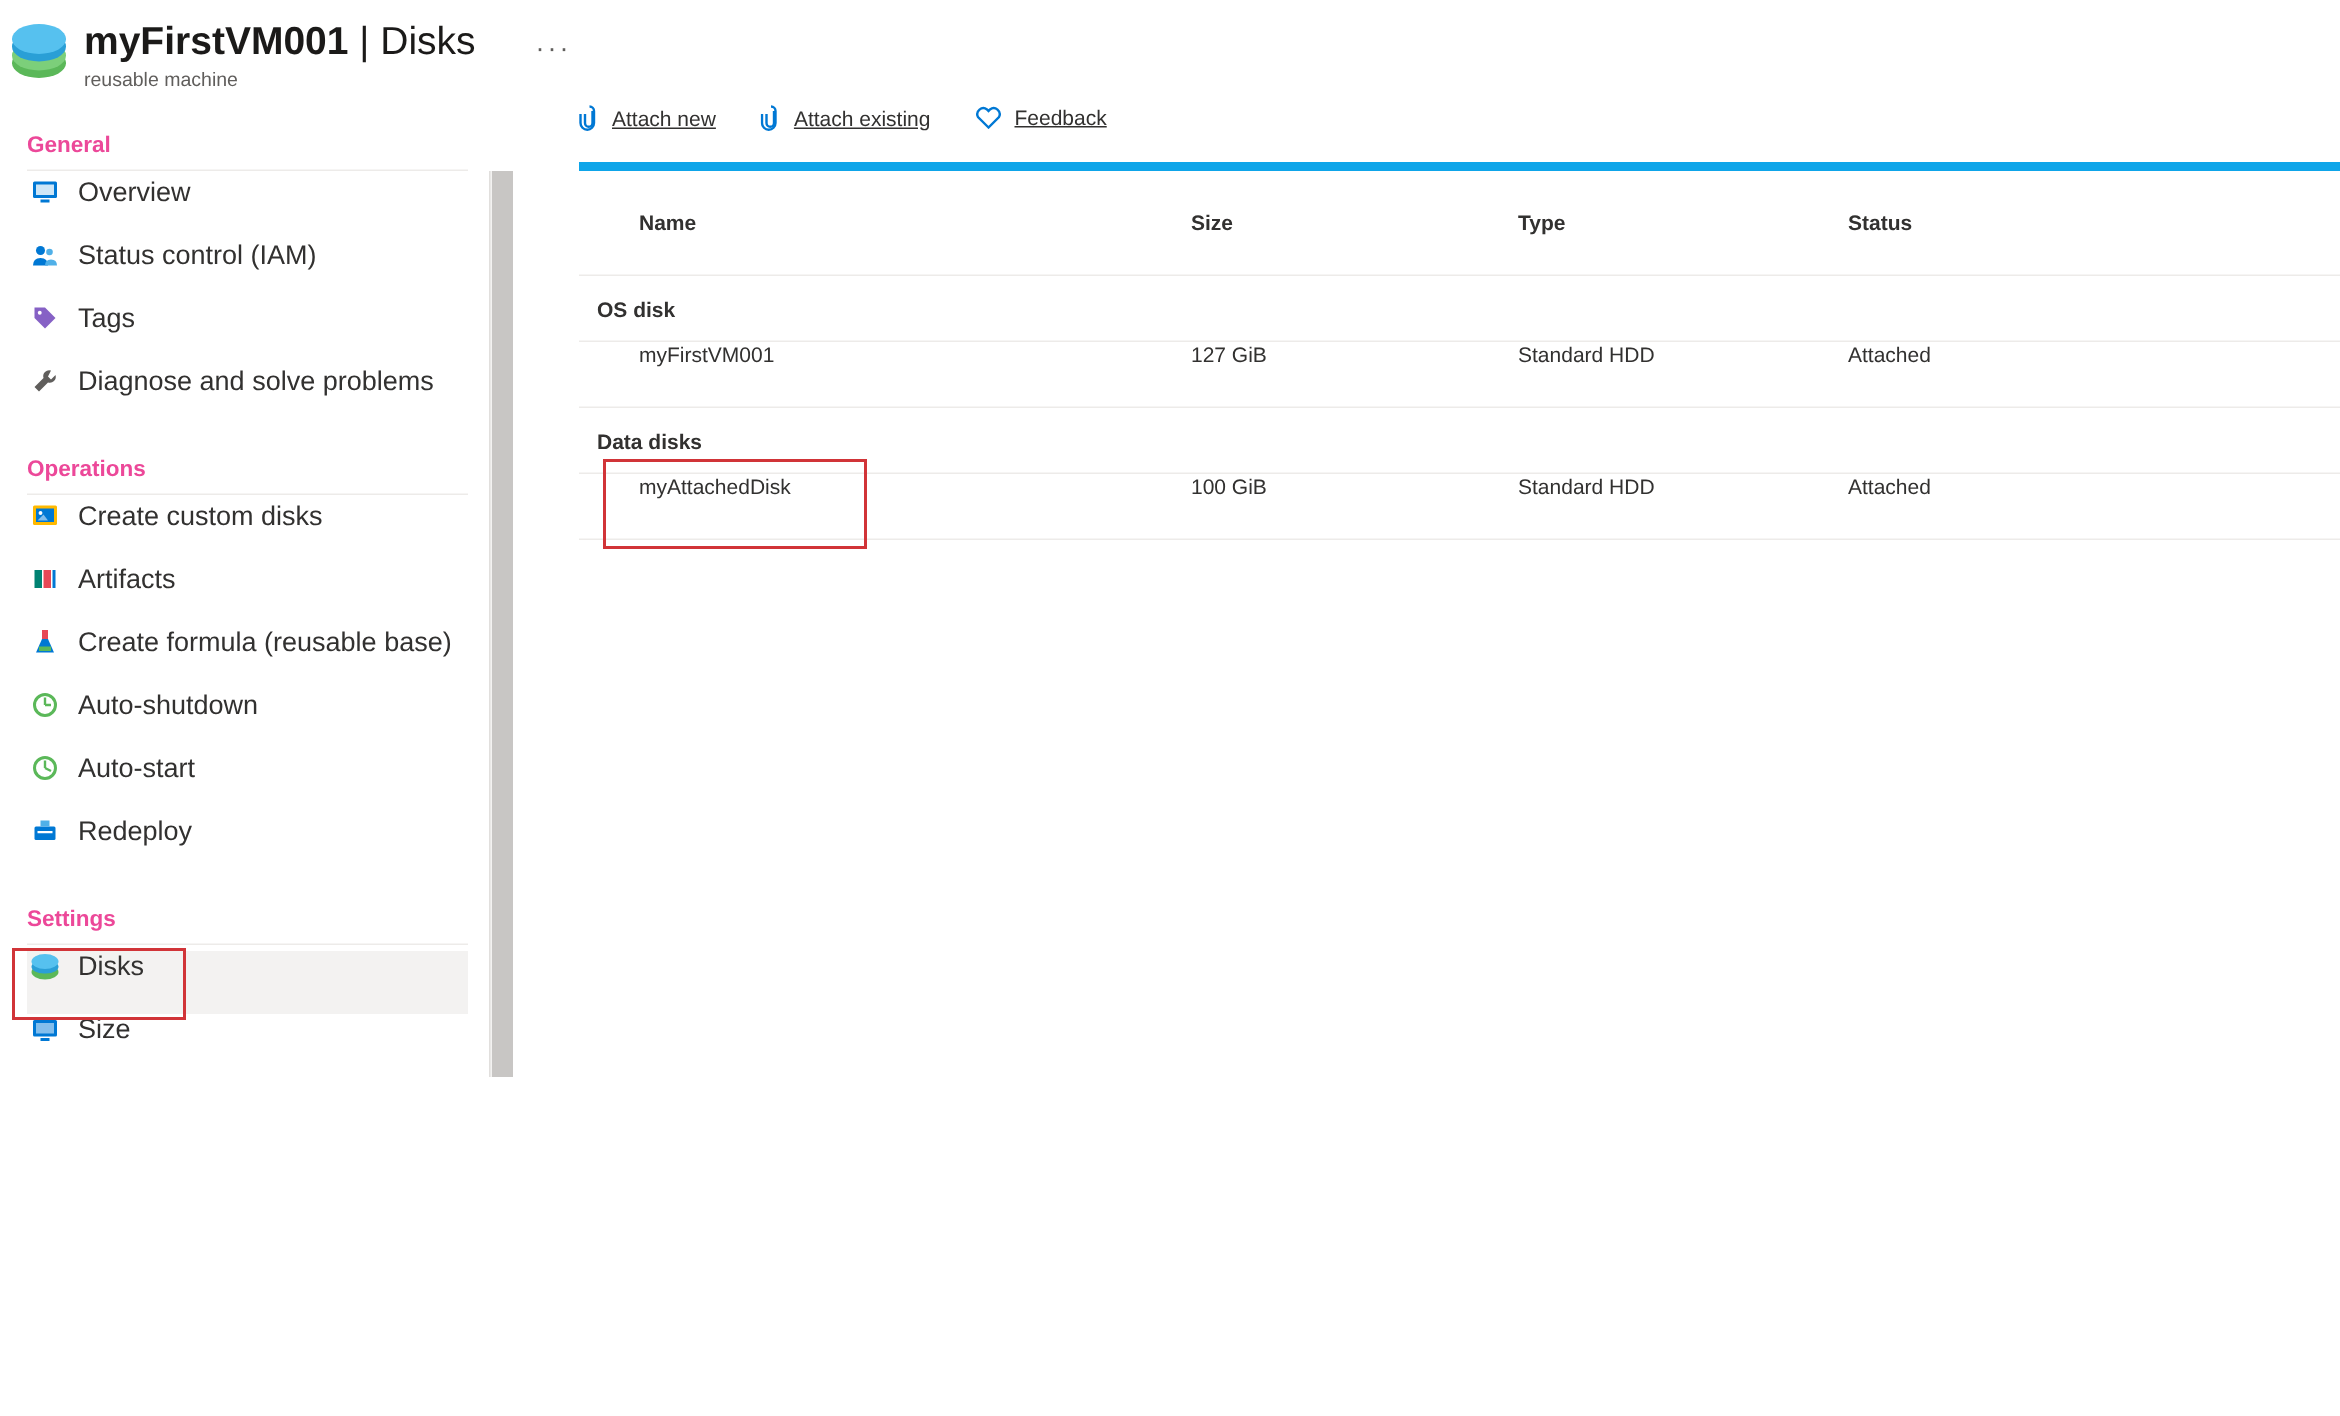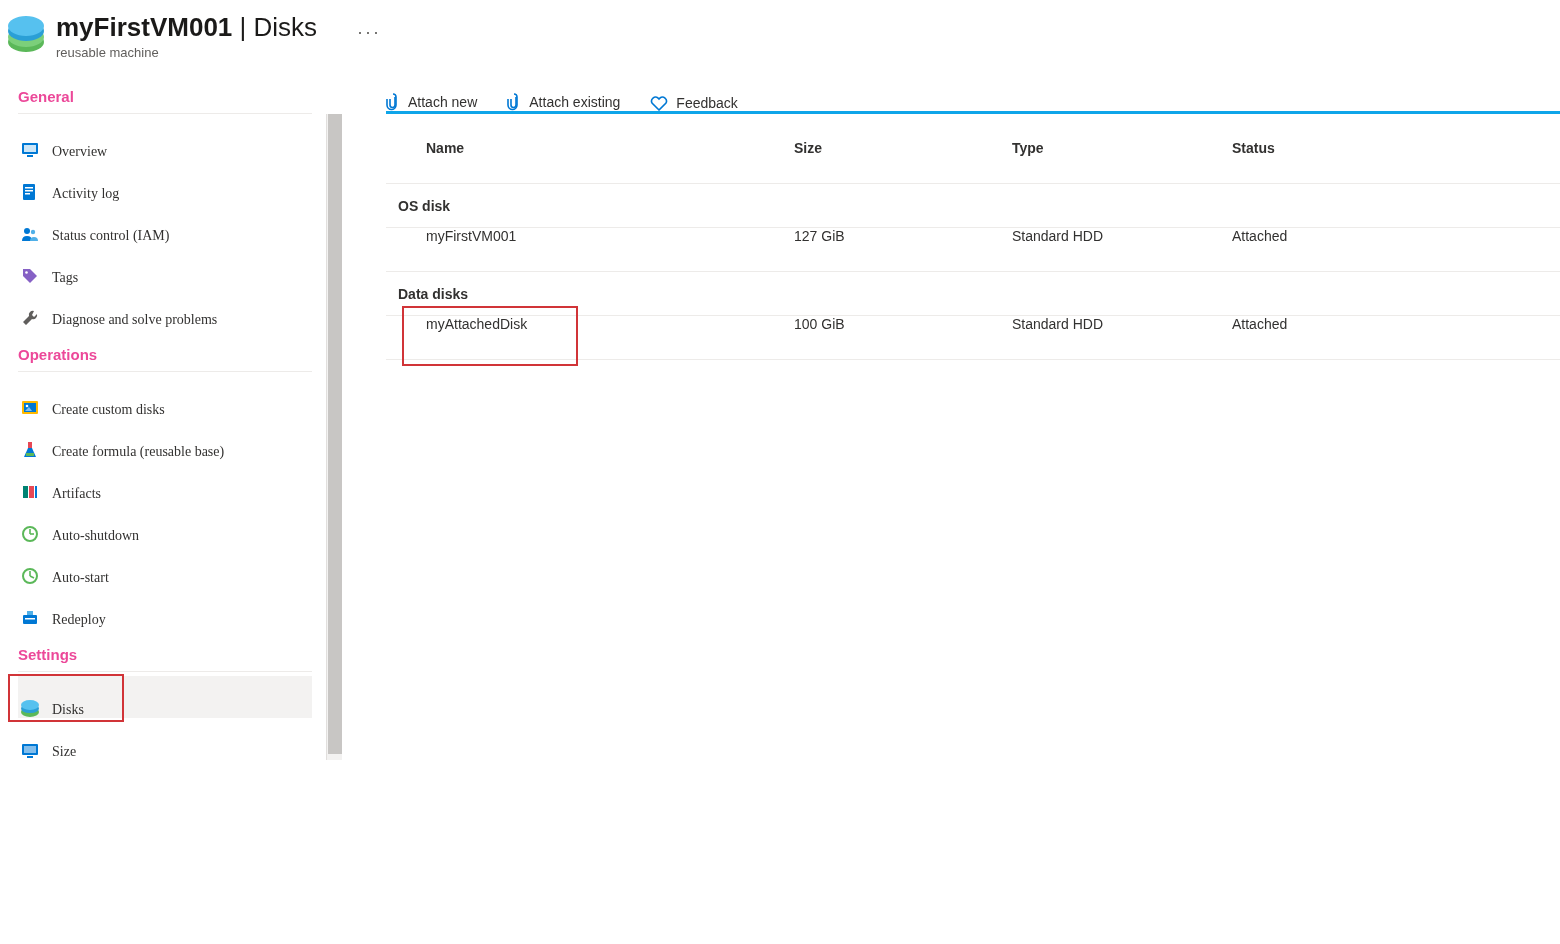--- a/index.html
+++ b/index.html
@@ -11,30 +11,30 @@
   .header-sub { font-size: 13px; color: #605e5c; margin-top: 2px; }
   .more-dots { font-size: 18px; color: #605e5c; margin-left: 40px; margin-top: 10px; cursor: pointer; letter-spacing: 2px; }
   .body { display: flex; align-items: flex-start; }
   .sidebar { width: 330px; padding: 0 18px 0 18px; position: relative; }
   .search-row { display: flex; align-items: center; margin-bottom: 10px; }
   .search-box { display: flex; align-items: center; border: 1px solid #8a8886; border-radius: 2px; height: 32px; width: 282px; padding: 0 8px; color: #605e5c; }
   .search-box input { border: none; outline: none; font-size: 14px; color: #323130; width: 100%; background: transparent; }
   .collapse-chevron { margin-left: 14px; font-size: 14px; color: #323130; cursor: pointer; }
   .section-title { font-size: 15px; font-weight: 600; color: #ec4899; margin: 18px 0 8px 0; }
   .section-divider { border: none; border-top: 1px solid #edebe9; margin-bottom: 4px; }
-  .nav-item { display: flex; align-items: flex-end; height: 42px; padding-left: 2px; cursor: pointer; font-size: 14px; color: #323130; font-family: Liberation Serif, serif; }
+  .nav-item { display: flex; align-items: flex-start; height: 42px; padding-left: 2px; cursor: pointer; font-size: 18px; color: #323130; }
   .nav-item.selected { background: #f3f2f1; }
   .nav-item .ni-icon { width: 20px; height: 20px; margin-right: 12px; display: flex; align-items: center; justify-content: center; }
   .nav-item span.label { white-space: nowrap; }
   .scroll-track { position: absolute; right: -12px; top: 44px; width: 16px; height: 700px; background: #f3f2f1; border-left: 1px solid #e1dfdd; }
   .scroll-thumb { position: absolute; top: 0; left: 1px; width: 14px; height: 640px; background: #c8c6c4; }
   .scroll-arrow { position: absolute; left: 3px; font-size: 10px; color: #605e5c; }
   .scroll-arrow.down { bottom: 2px; }
   .main { flex: 1; padding-left: 56px; padding-top: 0; }
-  .toolbar { display: flex; align-items: flex-end; height: 44px; border-bottom: 3px solid #0ea5e9; margin-right: 0; }
+  .toolbar { display: flex; align-items: flex-start; height: 44px; border-bottom: 6px solid #0ea5e9; margin-right: 0; text-decoration: underline; }
   .tb-item { display: flex; align-items: center; margin-right: 30px; cursor: pointer; font-size: 14px; color: #323130; }
   .tb-item .tb-icon { margin-right: 8px; display: flex; align-items: center; }
   .table { margin-top: 26px; }
   .trow { display: flex; height: 44px; border-bottom: 1px solid #edebe9; }
   .trow.header-row { font-weight: 600; }
   .tcell { font-size: 14px; color: #323130; }
   .c-name { width: 408px; padding-left: 40px; }
   .c-size { width: 218px; }
   .c-type { width: 220px; }
   .c-status { width: 200px; }
@@ -80,31 +80,20 @@
               <rect x="1" y="2" width="16" height="11" rx="1" fill="#0078d4"></rect>
               <rect x="3" y="4" width="12" height="7" fill="#cde6f7"></rect>
               <rect x="6" y="14" width="6" height="2" fill="#0078d4"></rect>
             </svg>
           </span>
         <span class="label">Overview</span>
       </div>
       <div class="nav-item">
         <span class="ni-icon">
             <svg width="18" height="18">
-              <rect x="2" y="1" width="12" height="16" rx="1" fill="#0078d4"></rect>
-              <rect x="4" y="4" width="8" height="1.5" fill="#fff"></rect>
-              <rect x="4" y="7" width="8" height="1.5" fill="#fff"></rect>
-              <rect x="4" y="10" width="5" height="1.5" fill="#fff"></rect>
-            </svg>
-          </span>
-        <span class="label">Activity log</span>
-      </div>
-      <div class="nav-item">
-        <span class="ni-icon">
-            <svg width="18" height="18">
               <circle cx="6" cy="6" r="3" fill="#0078d4"></circle>
               <circle cx="12" cy="7" r="2.2" fill="#50b0e8"></circle>
               <path d="M1 16 Q1 11 6 11 Q11 11 11 16 Z" fill="#0078d4"></path>
               <path d="M9 16 Q9 12 13 12 Q17 12 17 16 Z" fill="#50b0e8"></path>
             </svg>
           </span>
         <span class="label">Status control (IAM)</span>
       </div>
       <div class="nav-item">
         <span class="ni-icon">
@@ -133,36 +122,36 @@
               <rect x="3" y="4" width="12" height="9" fill="#0078d4"></rect>
               <circle cx="6" cy="7" r="1.3" fill="#fff"></circle>
               <path d="M4 12 L8 8 L11 12 Z" fill="#83beec"></path>
             </svg>
           </span>
         <span class="label">Create custom disks</span>
       </div>
       <div class="nav-item">
         <span class="ni-icon">
             <svg width="18" height="18">
+              <rect x="2" y="3" width="5" height="12" fill="#008272"></rect>
+              <rect x="8" y="3" width="5" height="12" fill="#e74856"></rect>
+              <rect x="14" y="3" width="2" height="12" fill="#0078d4"></rect>
+            </svg>
+          </span>
+        <span class="label">Artifacts</span>
+      </div>
+      <div class="nav-item">
+        <span class="ni-icon">
+            <svg width="18" height="18">
               <rect x="7" y="1" width="4" height="6" fill="#e74856"></rect>
               <path d="M7 7 L3 16 L15 16 L11 7 Z" fill="#0078d4"></path>
               <rect x="5" y="12" width="8" height="3" fill="#5bb859"></rect>
             </svg>
           </span>
         <span class="label">Create formula (reusable base)</span>
-      </div>
-      <div class="nav-item">
-        <span class="ni-icon">
-            <svg width="18" height="18">
-              <rect x="2" y="3" width="5" height="12" fill="#008272"></rect>
-              <rect x="8" y="3" width="5" height="12" fill="#e74856"></rect>
-              <rect x="14" y="3" width="2" height="12" fill="#0078d4"></rect>
-            </svg>
-          </span>
-        <span class="label">Artifacts</span>
       </div>
       <div class="nav-item">
         <span class="ni-icon">
             <svg width="18" height="18">
               <circle cx="9" cy="9" r="7" fill="none" stroke="#5bb859" stroke-width="2"></circle>
               <line x1="9" y1="9" x2="9" y2="4" stroke="#5bb859" stroke-width="1.6"></line>
               <line x1="9" y1="9" x2="13" y2="9" stroke="#5bb859" stroke-width="1.6"></line>
             </svg>
           </span>
         <span class="label">Auto-shutdown</span>

